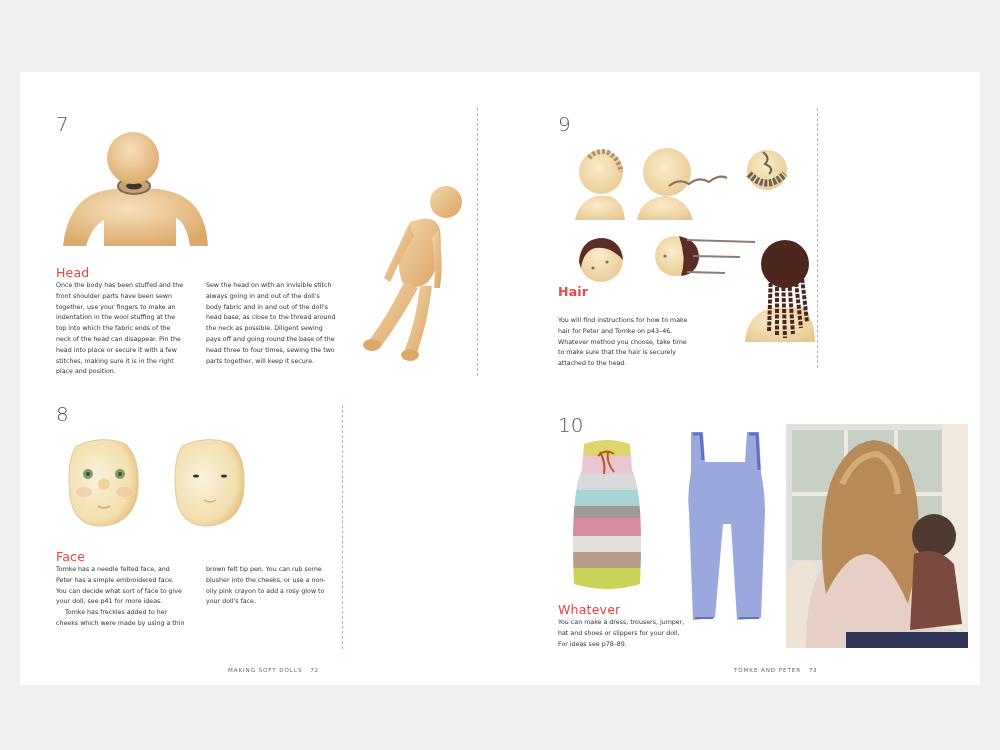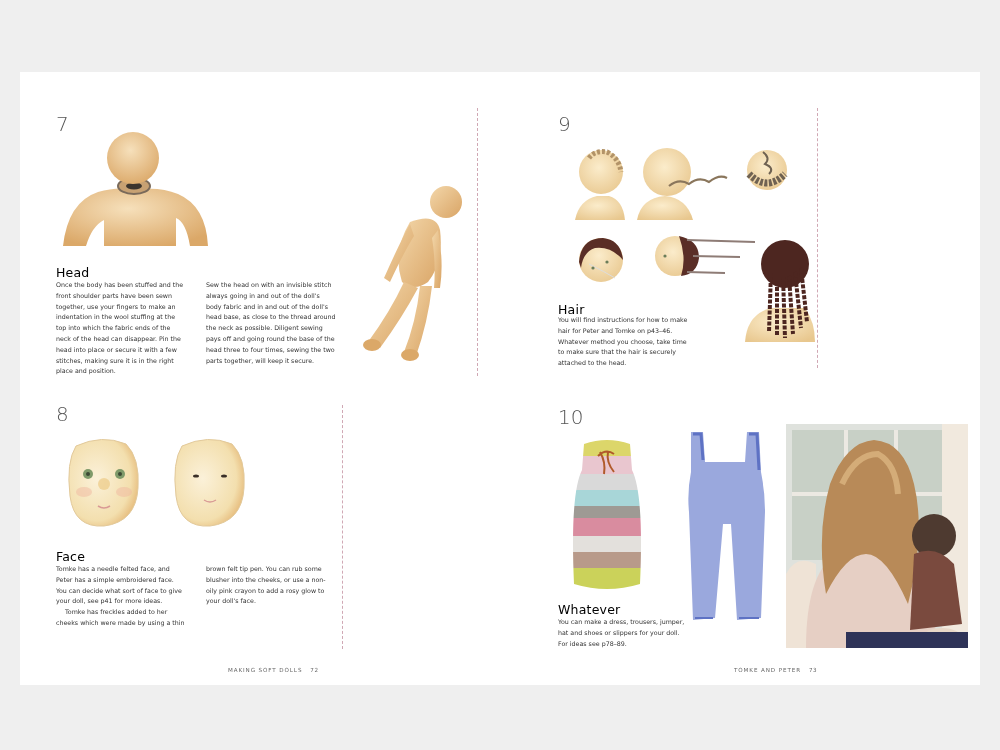--- a/index.html
+++ b/index.html
@@ -8,21 +8,21 @@
     font-family: "Liberation Sans", sans-serif; color: #333;
   }
   .spread {
     position: absolute; left: 20px; top: 72px; width: 960px; height: 613px; background: #ffffff;
   }
   .abs { position: absolute; }
   .step-num {
     position: absolute; font-family: "DejaVu Sans", sans-serif; font-size: 20px; font-weight: 300; color: #555;
   }
   .heading {
-    position: absolute; font-family: "DejaVu Sans", sans-serif; font-size: 12.5px; color: #000000; letter-spacing: 0.2px;
+    position: absolute; font-family: "DejaVu Sans", sans-serif; font-size: 12.5px; color: #ef4444; letter-spacing: 0.2px;
   }
   .body-text {
     position: absolute; font-family: "DejaVu Sans", sans-serif; font-size: 6.3px; line-height: 10.8px; color: #333;
   }
   .body-text p { margin: 0; }
   .body-text p.indent { text-indent: 9px; }
   .dash {
     position: absolute; width: 0; border-left: 1px dashed #d0a8b4;
   }
   .folio {
@@ -162,28 +162,28 @@
       <circle cx="90" cy="24" r="1.6" fill="#6b7d5a"></circle>
       <line x1="112" y1="8" x2="180" y2="10" stroke="#8e7c76" stroke-width="2"></line>
       <line x1="118" y1="24" x2="165" y2="25" stroke="#8e7c76" stroke-width="2"></line>
       <line x1="112" y1="40" x2="150" y2="41" stroke="#8e7c76" stroke-width="2"></line>
       <path d="M170 110 Q172 82 196 76 L230 76 Q240 90 240 110 Z" fill="url(#h1)"></path>
       <circle cx="210" cy="32" r="24" fill="#4d2620"></circle>
       <path d="M196 40 L194 100 M202 44 L202 104 M208 44 L210 106 M214 44 L218 102 M220 40 L226 96 M226 36 L232 90" stroke="#4d2620" stroke-width="4" stroke-dasharray="4 1.5"></path>
     </svg>
   </div>
 
-  <div class="heading" style="left:538px; top:230px;">Hair</div>
+  <div class="heading" style="left:538px; top:212px;font-weight:bold;">Hair</div>
   <div class="body-text" style="left:538px; top:243px; width:130px;">
     <p>You will find instructions for how to make hair for Peter and Tomke on p43–46. Whatever method you choose, take time to make sure that the hair is securely attached to the head.</p>
   </div>
 
   <div class="dash" style="left:797px; top:36px; height:260px;"></div>
 
-  <div class="step-num" style="left:538px; top:333px;">10</div>
+  <div class="step-num" style="left:538px; top:341px;">10</div>
 
   <div class="abs" style="left:550px; top:362px; width:74px; height:160px;">
     <svg width="74" height="160" viewBox="0 0 74 160">
       <defs>
         <clipPath id="jc">
             <path d="M14 10 Q37 2 60 10 L62 36 Q74 60 70 150 Q37 160 4 150 Q0 60 12 36 Z"></path>
           </clipPath>
       </defs>
       <g clip-path="url(#jc)">
         <rect x="0" y="0" width="74" height="22" fill="#dcd66a"></rect>

